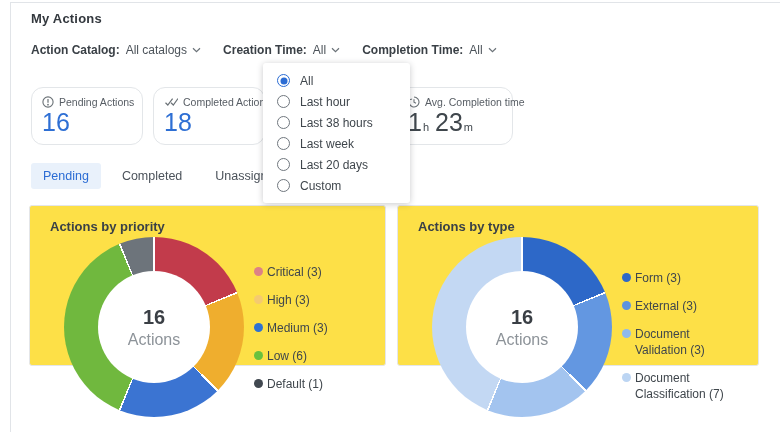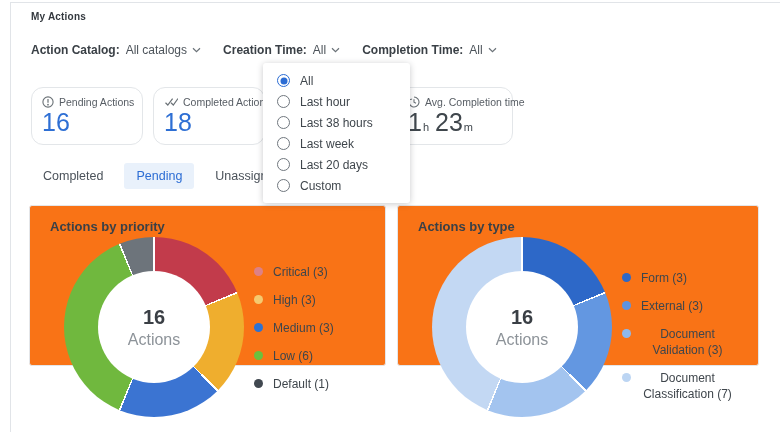--- a/index.html
+++ b/index.html
@@ -1,20 +1,20 @@
 <!DOCTYPE html>
 <html><head>
 <meta charset="utf-8">
 <style>
   * { margin:0; padding:0; box-sizing:border-box; }
   html,body { width:781px; height:433px; background:#fff; font-family:"Liberation Sans",sans-serif; overflow:hidden; }
   .page { position:absolute; left:10px; top:2px; width:770px; height:430px;
           border-left:1px solid #e1e4e8; border-top:1px solid #e1e4e8; background:#fff; }
 
-  .page-title { position:absolute; left:20px; top:8px; font-size:10px; font-weight:700; color:#33383e; letter-spacing:.2px; }
+  .page-title { position:absolute; left:20px; top:8px; font-size:13px; font-weight:700; color:#33383e; letter-spacing:.2px; }
 
   .filter-bar { position:absolute; left:20px; top:40px; display:flex; align-items:center; gap:22px; }
   .filter { display:flex; align-items:center; font-size:12px; }
   .filter .flabel { font-weight:700; color:#3a4046; }
   .filter .fvalue-wrap { display:flex; align-items:center; margin-left:6px; cursor:pointer; }
   .filter .fvalue { color:#4c535a; }
   .filter svg { margin-left:5px; display:block; }
 
   
   .card { position:absolute; top:84px; height:58px; width:112px; border:1px solid #e3e6e9; border-radius:12px; background:#fff; padding:8px 10px 6px; }
@@ -35,32 +35,32 @@
   .radio.checked { border-color:#2b6cd4; }
   .radio.checked::after { content:""; position:absolute; left:50%; top:50%; width:7px; height:7px;
                           transform:translate(-50%,-50%); background:#2b6cd4; border-radius:50%; }
 
   
   .tabs { position:absolute; left:20px; top:160px; display:flex; gap:9px; }
   .tab { padding:6px 12px; border-radius:3px; font-size:12.5px; color:#4b525a; cursor:pointer; }
   .tab.checked { background:#e9f1fb; color:#2b6cd4; }
 
   
-  .panel { position:absolute; top:202px; height:161px; border:1px solid #e4e6e9; border-radius:3px; background:#f97316;text-align:center; }
+  .panel { position:absolute; top:202px; height:161px; border:1px solid #e4e6e9; border-radius:3px; background:#fde047; }
   .panel-title { position:absolute; left:20px; top:13px; font-size:13px; font-weight:700; color:#3a4046; }
   .donut { position:absolute; left:34px; top:31px; width:180px; height:180px; border-radius:50%; }
   .hole { position:absolute; left:34px; top:34px; width:112px; height:112px; background:#fff; border-radius:50%;
           display:flex; flex-direction:column; align-items:center; justify-content:center; }
   .hole-value { font-size:20px; font-weight:700; color:#3a3f45; }
   .hole-label { font-size:16px; color:#8d9399; margin-top:2px; }
 
   .legend { position:absolute; left:224px; display:flex; flex-direction:column; width:112px; }
   .legend.l0 { top:58px; gap:12px; }
   .legend.l1 { top:64px; gap:12px; }
-  .legend-item { display:flex; align-items:flex-start; gap:10px; cursor:pointer; }
+  .legend-item { display:flex; align-items:flex-start; gap:4px; cursor:pointer; }
   .legend-dot { width:9px; height:9px; border-radius:50%; margin-top:3px; flex:0 0 auto; }
   .legend-label { font-size:12px; color:#3f464c; line-height:16px; }
 </style>
 </head>
 <body>
 
 <div class="page">
 
   <div class="page-title">My Actions</div>
 
@@ -168,22 +168,22 @@
       <span class="radio"></span>
       <span class="dd-label">Last 20 days</span>
     </div>
     <div class="dd-option">
       <span class="radio"></span>
       <span class="dd-label">Custom</span>
     </div>
   </div>
 
   <div class="tabs">
+    <div class="tab checked">Pending</div>
     <div class="tab">Completed</div>
-    <div class="tab checked">Pending</div>
     <div class="tab">Unassigned</div>
   </div>
 
   <div class="panel" style="left:18px;width:357px">
     <div class="panel-title">Actions by priority</div>
     <div class="donut" style="background: conic-gradient(rgb(255, 255, 255) 0deg, rgb(255, 255, 255) 0.6deg, rgb(194, 59, 75) 0.6deg, rgb(194, 59, 75) 66.9deg, rgb(255, 255, 255) 66.9deg, rgb(255, 255, 255) 67.5deg, rgb(255, 255, 255) 67.5deg, rgb(255, 255, 255) 68.1deg, rgb(239, 174, 46) 68.1deg, rgb(239, 174, 46) 134.4deg, rgb(255, 255, 255) 134.4deg, rgb(255, 255, 255) 135deg, rgb(255, 255, 255) 135deg, rgb(255, 255, 255) 135.6deg, rgb(59, 116, 210) 135.6deg, rgb(59, 116, 210) 201.9deg, rgb(255, 255, 255) 201.9deg, rgb(255, 255, 255) 202.5deg, rgb(255, 255, 255) 202.5deg, rgb(255, 255, 255) 203.1deg, rgb(112, 184, 62) 203.1deg, rgb(112, 184, 62) 336.9deg, rgb(255, 255, 255) 336.9deg, rgb(255, 255, 255) 337.5deg, rgb(255, 255, 255) 337.5deg, rgb(255, 255, 255) 338.1deg, rgb(109, 116, 123) 338.1deg, rgb(109, 116, 123) 359.4deg, rgb(255, 255, 255) 359.4deg, rgb(255, 255, 255) 360deg);">
       <div class="hole">
         <div class="hole-value">16</div>
         <div class="hole-label">Actions</div>
       </div>

